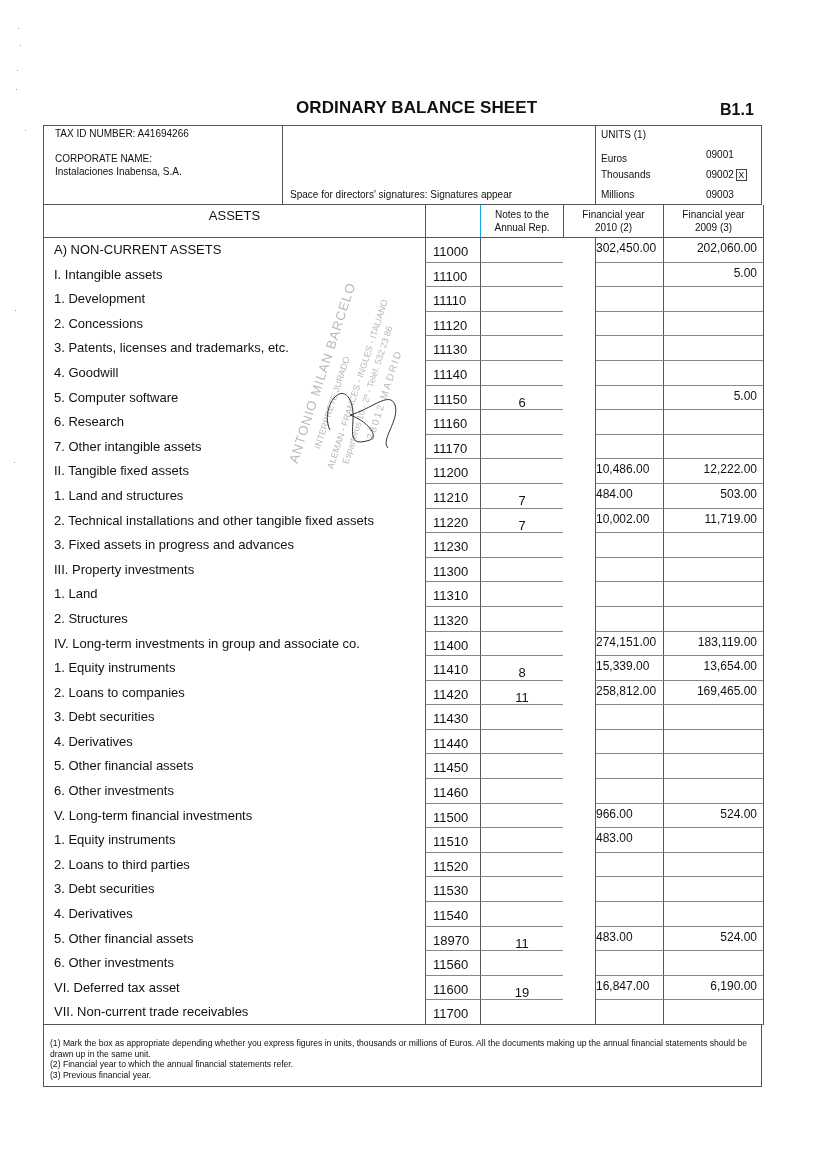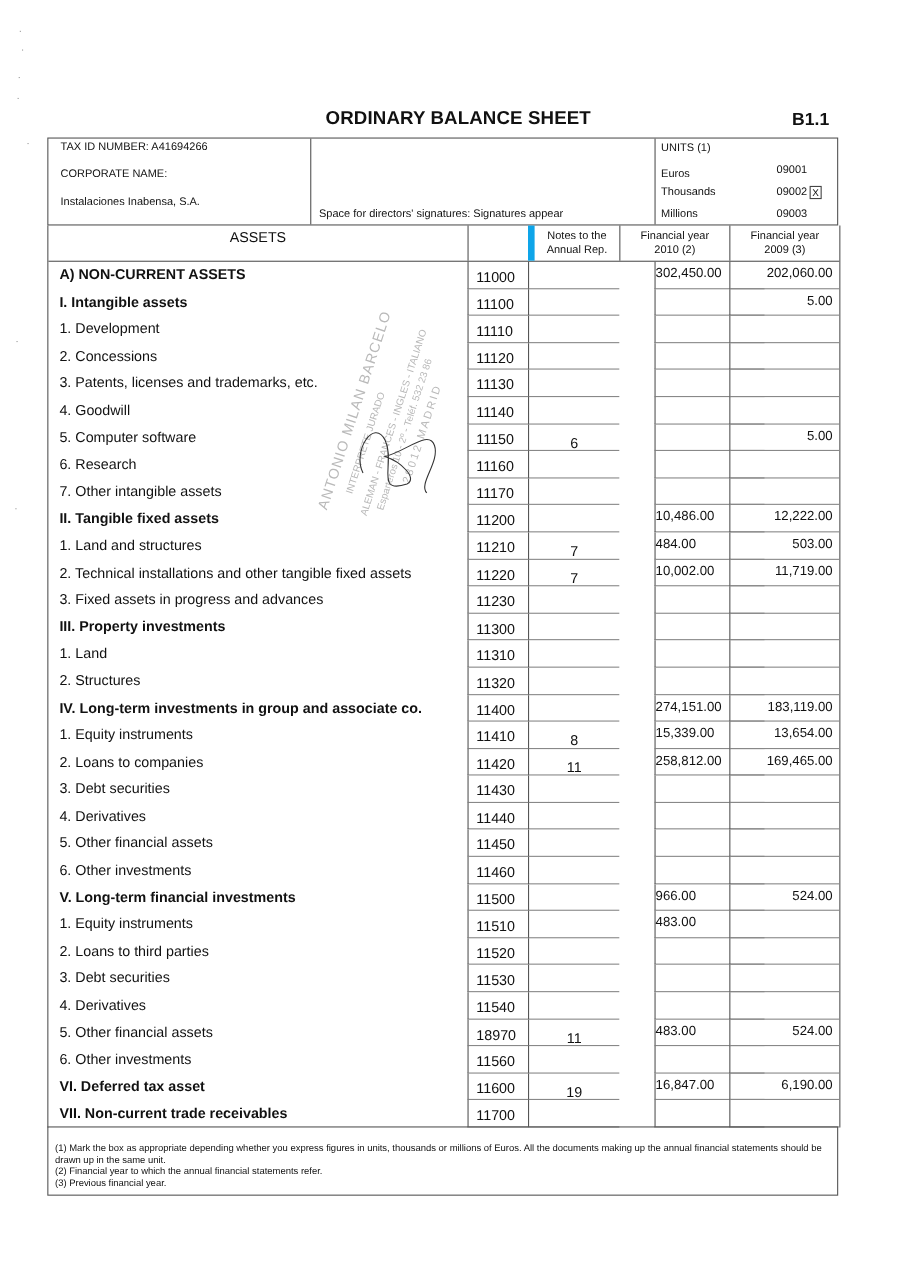--- a/index.html
+++ b/index.html
@@ -10,21 +10,21 @@
   .tb-left { position:absolute; left:0; top:0; width:239px; height:100%; border-right:1px solid #555; box-sizing:border-box; font-size:10px; }
   .tb-mid { position:absolute; left:239px; top:0; width:313px; height:100%; border-right:1px solid #555; box-sizing:border-box; font-size:10px; }
   .tb-right { position:absolute; left:552px; top:0; right:0; height:100%; font-size:10px; }
   .abs { position:absolute; white-space:nowrap; }
   .cb { display:inline-block; width:9px; height:10px; border:1px solid #444; font-size:9px; line-height:10px; text-align:center; vertical-align:middle; margin-left:2px; }
   .tbl { position:absolute; left:43px; top:205px; width:719px; border-left:1px solid #555; border-right:1px solid #555; }
   .hdr { position:relative; height:32px; border-bottom:1px solid #555; }
   .hdr div { position:absolute; top:0; height:32px; box-sizing:border-box; font-size:10px; text-align:center; line-height:13px; padding-top:3px; }
   .row { position:relative; height:24.6px; }
   .row .lbl { position:absolute; left:10px; top:4px; font-size:13px; white-space:nowrap; }
-  .row .lbl.b { font-weight:bold; }
+  .row .lbl.b { font-weight:normal; }
   .row .cell { position:absolute; top:0; height:24.6px; box-sizing:border-box; border-bottom:1px solid #888; border-left:1px solid #555; font-size:12px; }
   .c-code { left:381px; width:55px; padding:6px 0 0 7px; font-size:13px !important; }
   .c-note { left:436px; width:83px; text-align:center; padding-top:9px; font-size:13px !important; }
   .c-y1 { left:519px; width:100px; padding:3px 6px 16px 0;margin-left:32px; }
   .c-y2 { left:619px; width:100px; text-align:right; padding:3px 6px 16px 0; border-bottom:1px solid #888; }
   .foot { position:absolute; left:43px; top:1024px; width:719px; height:63px; border:1px solid #555; box-sizing:border-box; font-size:8.6px; line-height:10.5px; padding:13px 6px 0 6px; }
   .stamp { position:absolute; left:290px; top:250px; width:130px; height:220px; color:#b9b9b9; font-size:11px; pointer-events:none; }
   .stamp span { position:absolute; white-space:nowrap; transform-origin:left bottom; transform:rotate(-72deg); }
   .speck { position:absolute; width:1px; height:1px; background:#999; }
 </style>
@@ -39,21 +39,21 @@
 <div class="speck" style="left:15px;top:310px"></div>
 <div class="speck" style="left:14px;top:462px"></div>
 
 <div class="title">ORDINARY BALANCE SHEET</div>
 <div class="code">B1.1</div>
 
 <div class="topbox">
   <div class="tb-left">
     <div class="abs" style="left:11px;top:2px">TAX ID NUMBER: A41694266</div>
     <div class="abs" style="left:11px;top:27px">CORPORATE NAME:</div>
-    <div class="abs" style="left:11px;top:52px">Instalaciones Inabensa, S.A.</div>
+    <div class="abs" style="left:11px;top:40px">Instalaciones Inabensa, S.A.</div>
   </div>
   <div class="tb-mid">
     <div class="abs" style="left:7px;top:63px">Space for directors' signatures: Signatures appear</div>
   </div>
   <div class="tb-right">
     <div class="abs" style="left:5px;top:3px">UNITS (1)</div>
     <div class="abs" style="left:5px;top:27px">Euros</div>
     <div class="abs" style="left:110px;top:23px">09001</div>
     <div class="abs" style="left:5px;top:43px">Thousands</div>
     <div class="abs" style="left:110px;top:43px">
@@ -61,21 +61,21 @@
     </div>
     <div class="abs" style="left:5px;top:63px">Millions</div>
     <div class="abs" style="left:110px;top:63px">09003</div>
   </div>
 </div>
 
 <div class="tbl">
   <div class="hdr">
     <div style="left:0;width:381px;font-size:13px;padding-top:4px;">ASSETS</div>
     <div style="left:381px;width:55px;border-left:1px solid #555;"></div>
-    <div style="left:436px;width:83px;border-left:6px solid #0ea5e9;">
+    <div style="left:436px;width:83px;border-left:1px solid #0ea5e9;">
       <span>Notes to the</span><br>
       <span>Annual Rep.</span>
     </div>
     <div style="left:519px;width:100px;border-left:1px solid #555;">
       <span>Financial year</span><br>
       <span>2010 (2)</span>
     </div>
     <div style="left:619px;width:100px;border-left:1px solid #555;">
       <span>Financial year</span><br>
       <span>2009 (3)</span>

